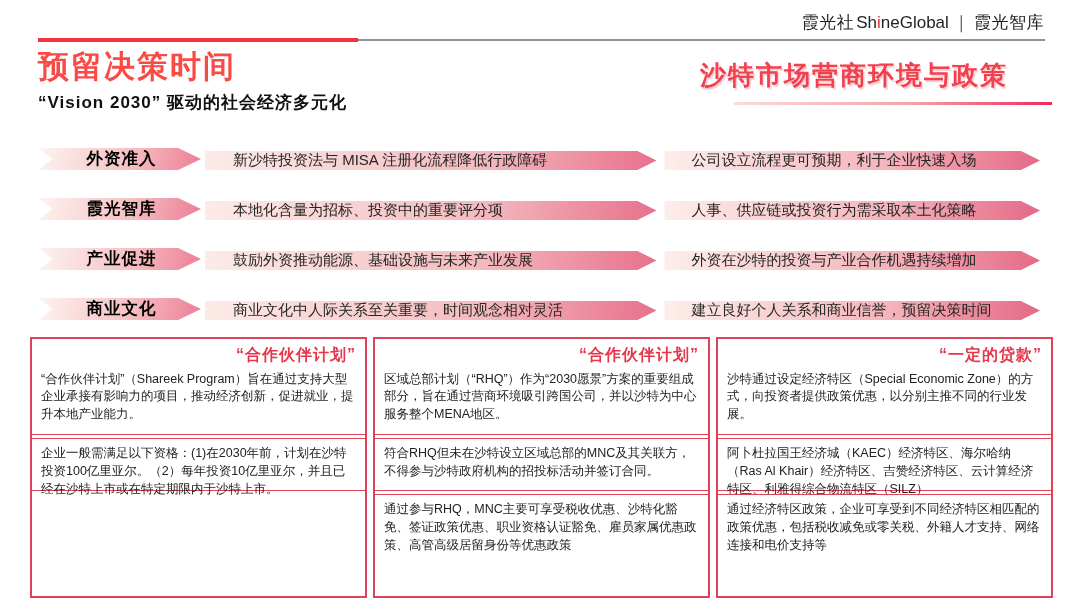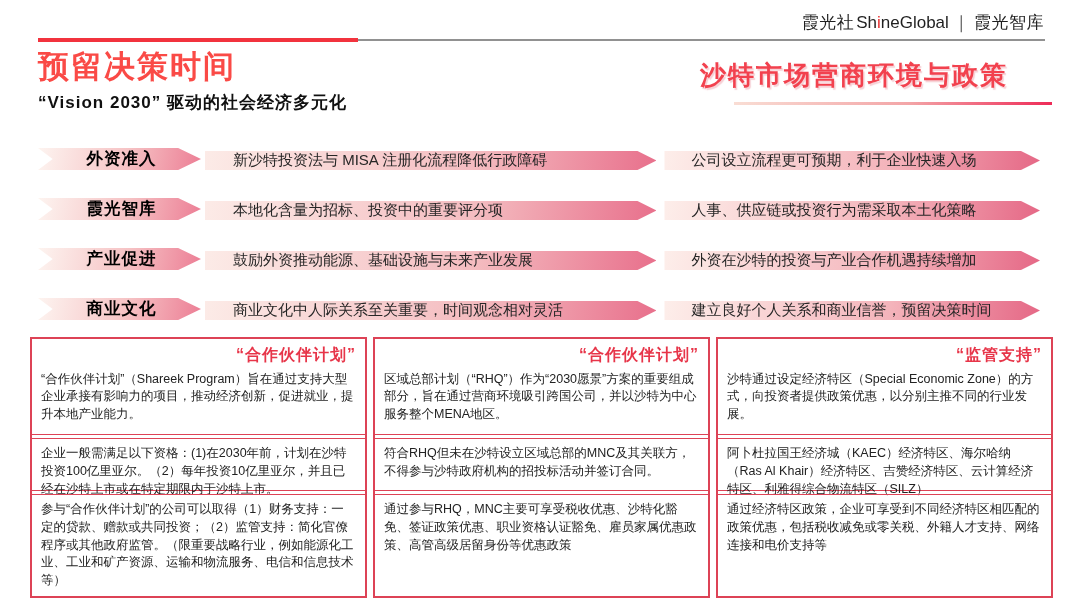--- a/index.html
+++ b/index.html
@@ -144,35 +144,34 @@
   </div>
 
   <div class="boxes">
 
     <div class="box">
       <div class="cell box-head">
         <div class="box-title">“合作伙伴计划”</div>
         <div>“合作伙伴计划”（Shareek Program）旨在通过支持大型企业承接有影响力的项目，推动经济创新，促进就业，提升本地产业能力。</div>
       </div>
       <div class="cell cell-mid">企业一般需满足以下资格：(1)在2030年前，计划在沙特投资100亿里亚尔。（2）每年投资10亿里亚尔，并且已经在沙特上市或在特定期限内于沙特上市。</div>
-      <div class="cell cell-last">参与“合作伙伴计划”的公司可以取得（1）财务支持：一定的贷款、赠款或共同投资；（2）监管支持：简化官僚程序或其他政府监管。（限重要战略行业，例如能源化工业、工业和矿产资源、运输和物流服务、电信和信息技术等）</div>
     </div>
 
     <div class="box">
       <div class="cell box-head">
         <div class="box-title">“合作伙伴计划”</div>
         <div>区域总部计划（“RHQ”）作为“2030愿景”方案的重要组成部分，旨在通过营商环境吸引跨国公司，并以沙特为中心服务整个MENA地区。</div>
       </div>
       <div class="cell cell-mid">符合RHQ但未在沙特设立区域总部的MNC及其关联方，不得参与沙特政府机构的招投标活动并签订合同。</div>
       <div class="cell cell-last">通过参与RHQ，MNC主要可享受税收优惠、沙特化豁免、签证政策优惠、职业资格认证豁免、雇员家属优惠政策、高管高级居留身份等优惠政策</div>
     </div>
 
     <div class="box">
       <div class="cell box-head">
-        <div class="box-title">“监管支持”</div>
+        <div class="box-title">“一定的贷款”</div>
         <div>沙特通过设定经济特区（Special Economic Zone）的方式，向投资者提供政策优惠，以分别主推不同的行业发展。</div>
       </div>
       <div class="cell cell-mid">阿卜杜拉国王经济城（KAEC）经济特区、海尔哈纳（Ras Al Khair）经济特区、吉赞经济特区、云计算经济特区、利雅得综合物流特区（SILZ）</div>
       <div class="cell cell-last">通过经济特区政策，企业可享受到不同经济特区相匹配的政策优惠，包括税收减免或零关税、外籍人才支持、网络连接和电价支持等</div>
     </div>
 
   </div>
 </div>
 
 </body></html>

